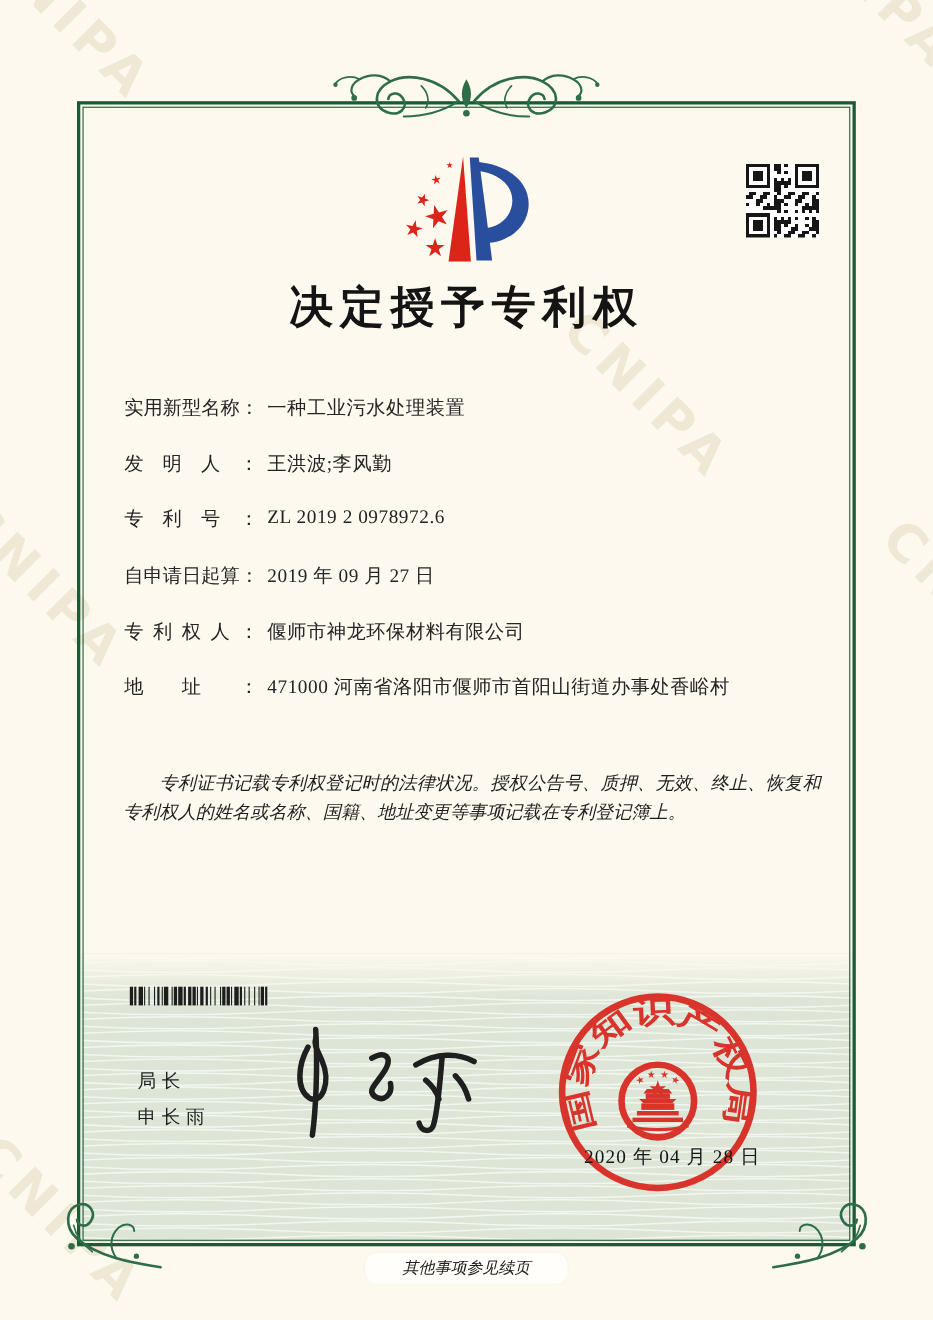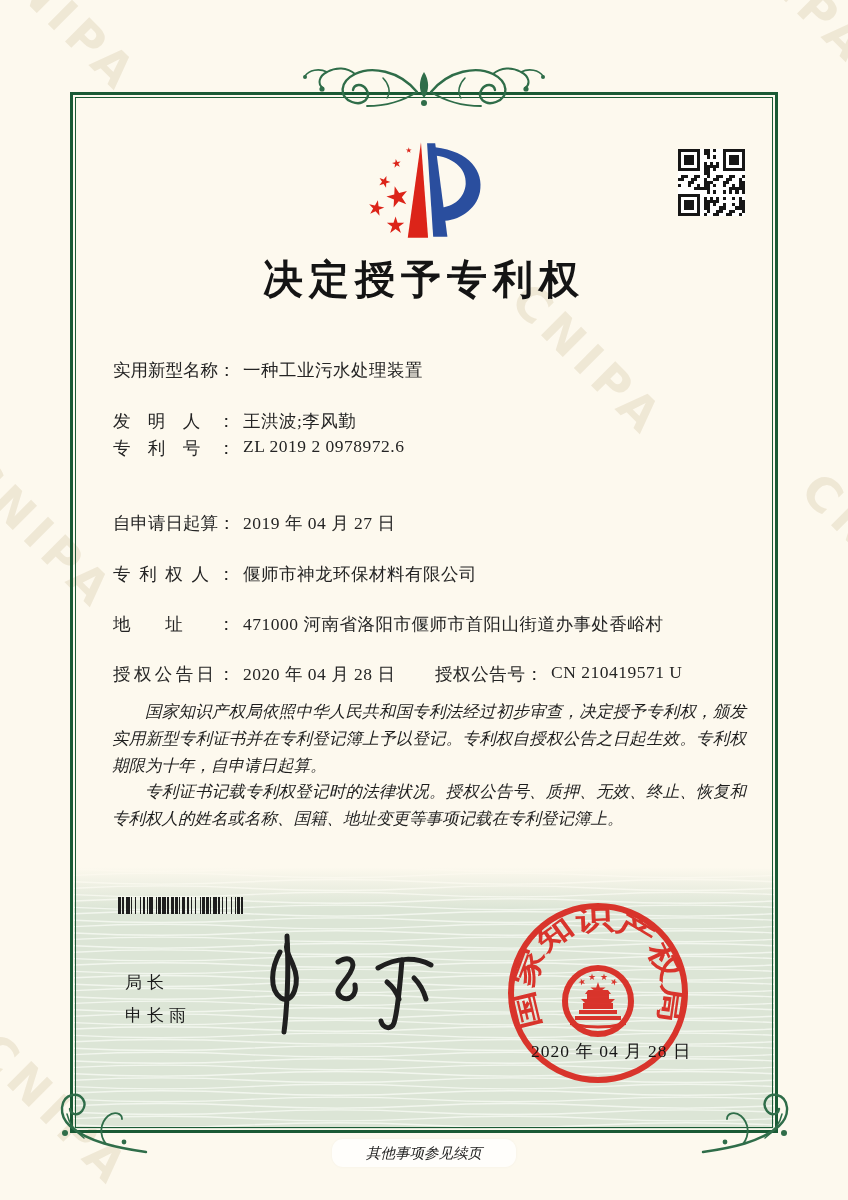--- a/index.html
+++ b/index.html
@@ -312,41 +312,34 @@
   </svg>
 
   <div id="title" class="abs">决定授予专利权</div>
 
   <div class="abs frow" style="top:358px">
     <span class="flabel">实用新型名称：</span><span class="fvalue">一种工业污水处理装置</span>
   </div>
   <div class="abs frow" style="top:409px">
     <span class="flabel">发明人：</span><span class="fvalue">王洪波;李风勤</span>
   </div>
-  <div class="abs frow" style="top:436px">
+  <div class="abs frow" style="top:459px">
     <span class="flabel">专利号：</span><span class="fvalue">ZL 2019 2 0978972.6</span>
   </div>
   <div class="abs frow" style="top:511px">
-    <span class="flabel">自申请日起算：</span><span class="fvalue">2019 年 04 月 27 日</span>
+    <span class="flabel">自申请日起算：</span><span class="fvalue">2019 年 09 月 27 日</span>
   </div>
   <div class="abs frow" style="top:562px">
     <span class="flabel">专利权人：</span><span class="fvalue">偃师市神龙环保材料有限公司</span>
   </div>
   <div class="abs frow" style="top:612px">
     <span class="flabel">地址：</span><span class="fvalue">471000 河南省洛阳市偃师市首阳山街道办事处香峪村</span>
   </div>
-  <div class="abs frow" style="top:662px">
-    <span class="flabel">授权公告日：</span><span class="fvalue">2020 年 04 月 28 日</span>
-    <span class="fcol2">
-      <span class="flabel">授权公告号：</span><span class="fvalue">CN 210419571 U</span>
-    </span>
-  </div>
 
   <div id="paras" class="abs">
-    <p>国家知识产权局依照中华人民共和国专利法经过初步审查，决定授予专利权，颁发实用新型专利证书并在专利登记簿上予以登记。专利权自授权公告之日起生效。专利权期限为十年，自申请日起算。</p>
     <p>专利证书记载专利权登记时的法律状况。授权公告号、质押、无效、终止、恢复和专利权人的姓名或名称、国籍、地址变更等事项记载在专利登记簿上。</p>
   </div>
 
   <div id="barcode" class="abs"><div style="display: inline-block; height: 100%; width: 2.6px; background: rgb(29, 29, 29);"></div><div style="display: inline-block; height: 100%; width: 1.3px; background: transparent;"></div><div style="display: inline-block; height: 100%; width: 2.6px; background: rgb(29, 29, 29);"></div><div style="display: inline-block; height: 100%; width: 1.3px; background: transparent;"></div><div style="display: inline-block; height: 100%; width: 3.9px; background: rgb(29, 29, 29);"></div><div style="display: inline-block; height: 100%; width: 1.3px; background: transparent;"></div><div style="display: inline-block; height: 100%; width: 1.3px; background: rgb(29, 29, 29);"></div><div style="display: inline-block; height: 100%; width: 2.6px; background: transparent;"></div><div style="display: inline-block; height: 100%; width: 1.3px; background: rgb(29, 29, 29);"></div><div style="display: inline-block; height: 100%; width: 3.9px; background: transparent;"></div><div style="display: inline-block; height: 100%; width: 1.3px; background: rgb(29, 29, 29);"></div><div style="display: inline-block; height: 100%; width: 1.3px; background: transparent;"></div><div style="display: inline-block; height: 100%; width: 2.6px; background: rgb(29, 29, 29);"></div><div style="display: inline-block; height: 100%; width: 1.3px; background: transparent;"></div><div style="display: inline-block; height: 100%; width: 1.3px; background: rgb(29, 29, 29);"></div><div style="display: inline-block; height: 100%; width: 1.3px; background: transparent;"></div><div style="display: inline-block; height: 100%; width: 3.9px; background: rgb(29, 29, 29);"></div><div style="display: inline-block; height: 100%; width: 2.6px; background: transparent;"></div><div style="display: inline-block; height: 100%; width: 1.3px; background: rgb(29, 29, 29);"></div><div style="display: inline-block; height: 100%; width: 1.3px; background: transparent;"></div><div style="display: inline-block; height: 100%; width: 2.6px; background: rgb(29, 29, 29);"></div><div style="display: inline-block; height: 100%; width: 1.3px; background: transparent;"></div><div style="display: inline-block; height: 100%; width: 3.9px; background: rgb(29, 29, 29);"></div><div style="display: inline-block; height: 100%; width: 1.3px; background: transparent;"></div><div style="display: inline-block; height: 100%; width: 1.3px; background: rgb(29, 29, 29);"></div><div style="display: inline-block; height: 100%; width: 2.6px; background: transparent;"></div><div style="display: inline-block; height: 100%; width: 2.6px; background: rgb(29, 29, 29);"></div><div style="display: inline-block; height: 100%; width: 1.3px; background: transparent;"></div><div style="display: inline-block; height: 100%; width: 2.6px; background: rgb(29, 29, 29);"></div><div style="display: inline-block; height: 100%; width: 1.3px; background: transparent;"></div><div style="display: inline-block; height: 100%; width: 1.3px; background: rgb(29, 29, 29);"></div><div style="display: inline-block; height: 100%; width: 1.3px; background: transparent;"></div><div style="display: inline-block; height: 100%; width: 3.9px; background: rgb(29, 29, 29);"></div><div style="display: inline-block; height: 100%; width: 1.3px; background: transparent;"></div><div style="display: inline-block; height: 100%; width: 2.6px; background: rgb(29, 29, 29);"></div><div style="display: inline-block; height: 100%; width: 1.3px; background: transparent;"></div><div style="display: inline-block; height: 100%; width: 1.3px; background: rgb(29, 29, 29);"></div><div style="display: inline-block; height: 100%; width: 2.6px; background: transparent;"></div><div style="display: inline-block; height: 100%; width: 1.3px; background: rgb(29, 29, 29);"></div><div style="display: inline-block; height: 100%; width: 3.9px; background: transparent;"></div><div style="display: inline-block; height: 100%; width: 1.3px; background: rgb(29, 29, 29);"></div><div style="display: inline-block; height: 100%; width: 1.3px; background: transparent;"></div><div style="display: inline-block; height: 100%; width: 2.6px; background: rgb(29, 29, 29);"></div><div style="display: inline-block; height: 100%; width: 1.3px; background: transparent;"></div><div style="display: inline-block; height: 100%; width: 2.6px; background: rgb(29, 29, 29);"></div><div style="display: inline-block; height: 100%; width: 1.3px; background: transparent;"></div><div style="display: inline-block; height: 100%; width: 1.3px; background: rgb(29, 29, 29);"></div><div style="display: inline-block; height: 100%; width: 1.3px; background: transparent;"></div><div style="display: inline-block; height: 100%; width: 3.9px; background: rgb(29, 29, 29);"></div><div style="display: inline-block; height: 100%; width: 1.3px; background: transparent;"></div><div style="display: inline-block; height: 100%; width: 2.6px; background: rgb(29, 29, 29);"></div><div style="display: inline-block; height: 100%; width: 1.3px; background: transparent;"></div><div style="display: inline-block; height: 100%; width: 1.3px; background: rgb(29, 29, 29);"></div><div style="display: inline-block; height: 100%; width: 2.6px; background: transparent;"></div><div style="display: inline-block; height: 100%; width: 1.3px; background: rgb(29, 29, 29);"></div><div style="display: inline-block; height: 100%; width: 3.9px; background: transparent;"></div><div style="display: inline-block; height: 100%; width: 1.3px; background: rgb(29, 29, 29);"></div><div style="display: inline-block; height: 100%; width: 2.6px; background: transparent;"></div><div style="display: inline-block; height: 100%; width: 1.3px; background: rgb(29, 29, 29);"></div><div style="display: inline-block; height: 100%; width: 1.3px; background: transparent;"></div><div style="display: inline-block; height: 100%; width: 2.6px; background: rgb(29, 29, 29);"></div><div style="display: inline-block; height: 100%; width: 1.3px; background: transparent;"></div><div style="display: inline-block; height: 100%; width: 1.3px; background: rgb(29, 29, 29);"></div><div style="display: inline-block; height: 100%; width: 3.9px; background: transparent;"></div></div>
 
   <div id="sig-title" class="abs">局长</div>
   <div id="sig-name" class="abs">申长雨</div>
 
   <svg id="signature" class="abs" width="192" height="108" viewBox="0 0 192 108">
     <g fill="none" stroke="#1f1f1f" stroke-width="5" stroke-linecap="round" stroke-linejoin="round">

